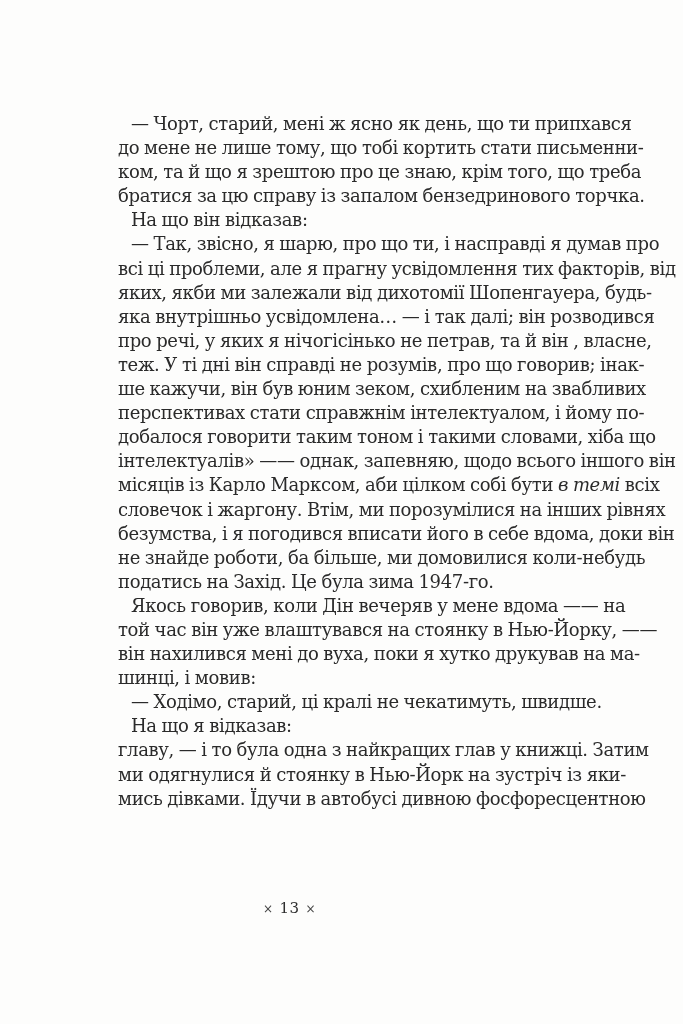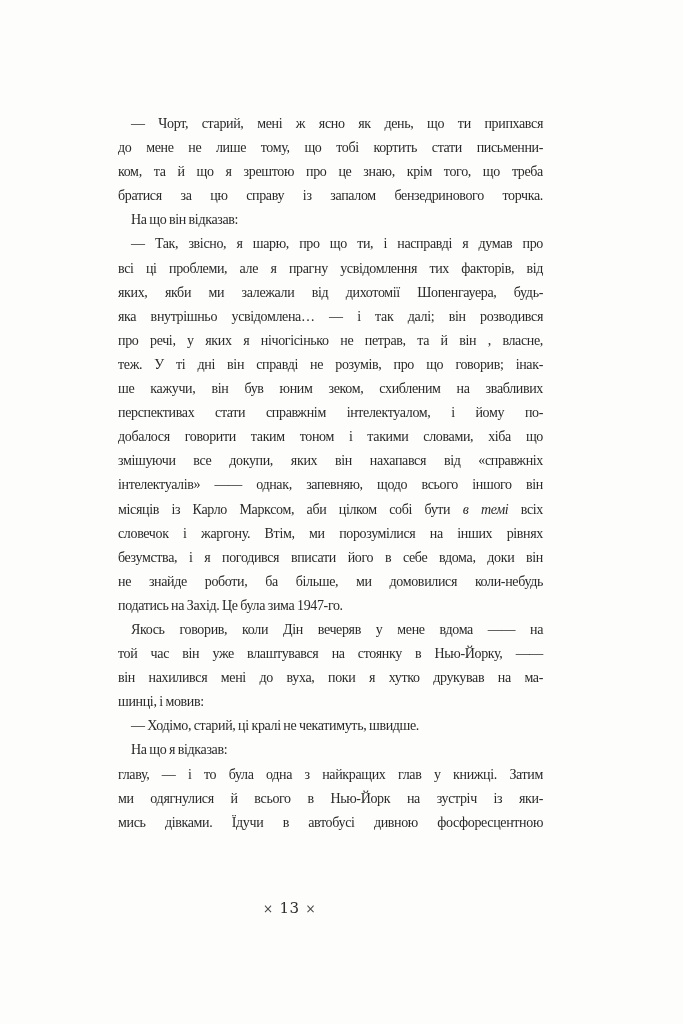--- a/index.html
+++ b/index.html
@@ -14,27 +14,26 @@
   .page {
     position: absolute;
     left: 118px;
     top: 112px;
     width: 425px;
   }
   .line {
     display: block;
     height: 24.1px;
     line-height: 24.1px;
-    font-size: 14px;
+    font-size: 18px;
     white-space: nowrap;
     text-align: justify;
     text-align-last: justify;
     letter-spacing: -0.35px;
     word-spacing: -0.5px;
-    font-family: Liberation Serif, serif;
   }
   .line.last { text-align-last: left; }
   .line.indent { padding-left: 13px; }
   .line.dash { padding-left: 13px; }
   em { font-style: italic; }
   .page-number {
     position: absolute;
     top: 899px;
     left: 0; width: 579px;
     text-align: center;
@@ -55,33 +54,32 @@
   <span class="line indent last">На що він відказав:</span>
   <span class="line dash">—  Так, звісно, я шарю, про що ти, і насправді я думав про</span>
   <span class="line">всі ці проблеми, але я прагну усвідомлення тих факторів, від</span>
   <span class="line">яких, якби ми залежали від дихотомії Шопенгауера, будь-</span>
   <span class="line">яка внутрішньо усвідомлена… — і так далі; він розводився</span>
   <span class="line">про речі, у яких я нічогісінько не петрав, та й він , власне,</span>
   <span class="line">теж. У ті дні він справді не розумів, про що говорив; інак-</span>
   <span class="line">ше кажучи, він був юним зеком, схибленим на звабливих</span>
   <span class="line">перспективах стати справжнім інтелектуалом, і йому по-</span>
   <span class="line">добалося говорити таким тоном і такими словами, хіба що</span>
-  <span class="line">змішуючи все докупи, яких він нахапався від «справжніх</span>
   <span class="line">інтелектуалів» —— однак, запевняю, щодо всього іншого він</span>
   <span class="line"><span>місяців із Карло Марксом, аби цілком собі бути </span><em>в темі</em><span> всіх</span></span>
   <span class="line">словечок і жаргону. Втім, ми порозумілися на інших рівнях</span>
   <span class="line">безумства, і я погодився вписати його в себе вдома, доки він</span>
   <span class="line">не знайде роботи, ба більше, ми домовилися коли-небудь</span>
   <span class="line last">податись на Захід. Це була зима 1947-го.</span>
   <span class="line indent">Якось говорив, коли Дін вечеряв у мене вдома —— на</span>
   <span class="line">той час він уже влаштувався на стоянку в Нью-Йорку, ——</span>
   <span class="line">він нахилився мені до вуха, поки я хутко друкував на ма-</span>
   <span class="line last">шинці, і мовив:</span>
   <span class="line dash last">—  Ходімо, старий, ці кралі не чекатимуть, швидше.</span>
   <span class="line indent last">На що я відказав:</span>
   <span class="line">главу, — і то була одна з найкращих глав у книжці. Затим</span>
-  <span class="line">ми одягнулися й всього в Нью-Йорк на зустріч із яки-</span>
+  <span class="line">ми одягнулися й стоянку в Нью-Йорк на зустріч із яки-</span>
   <span class="line">мись дівками. Їдучи в автобусі дивною фосфоресцентною</span>
 </div>
 
 <div class="page-number">
   <span class="orn">×</span><span>13</span><span class="orn">×</span>
 </div>
 
 </body></html>

